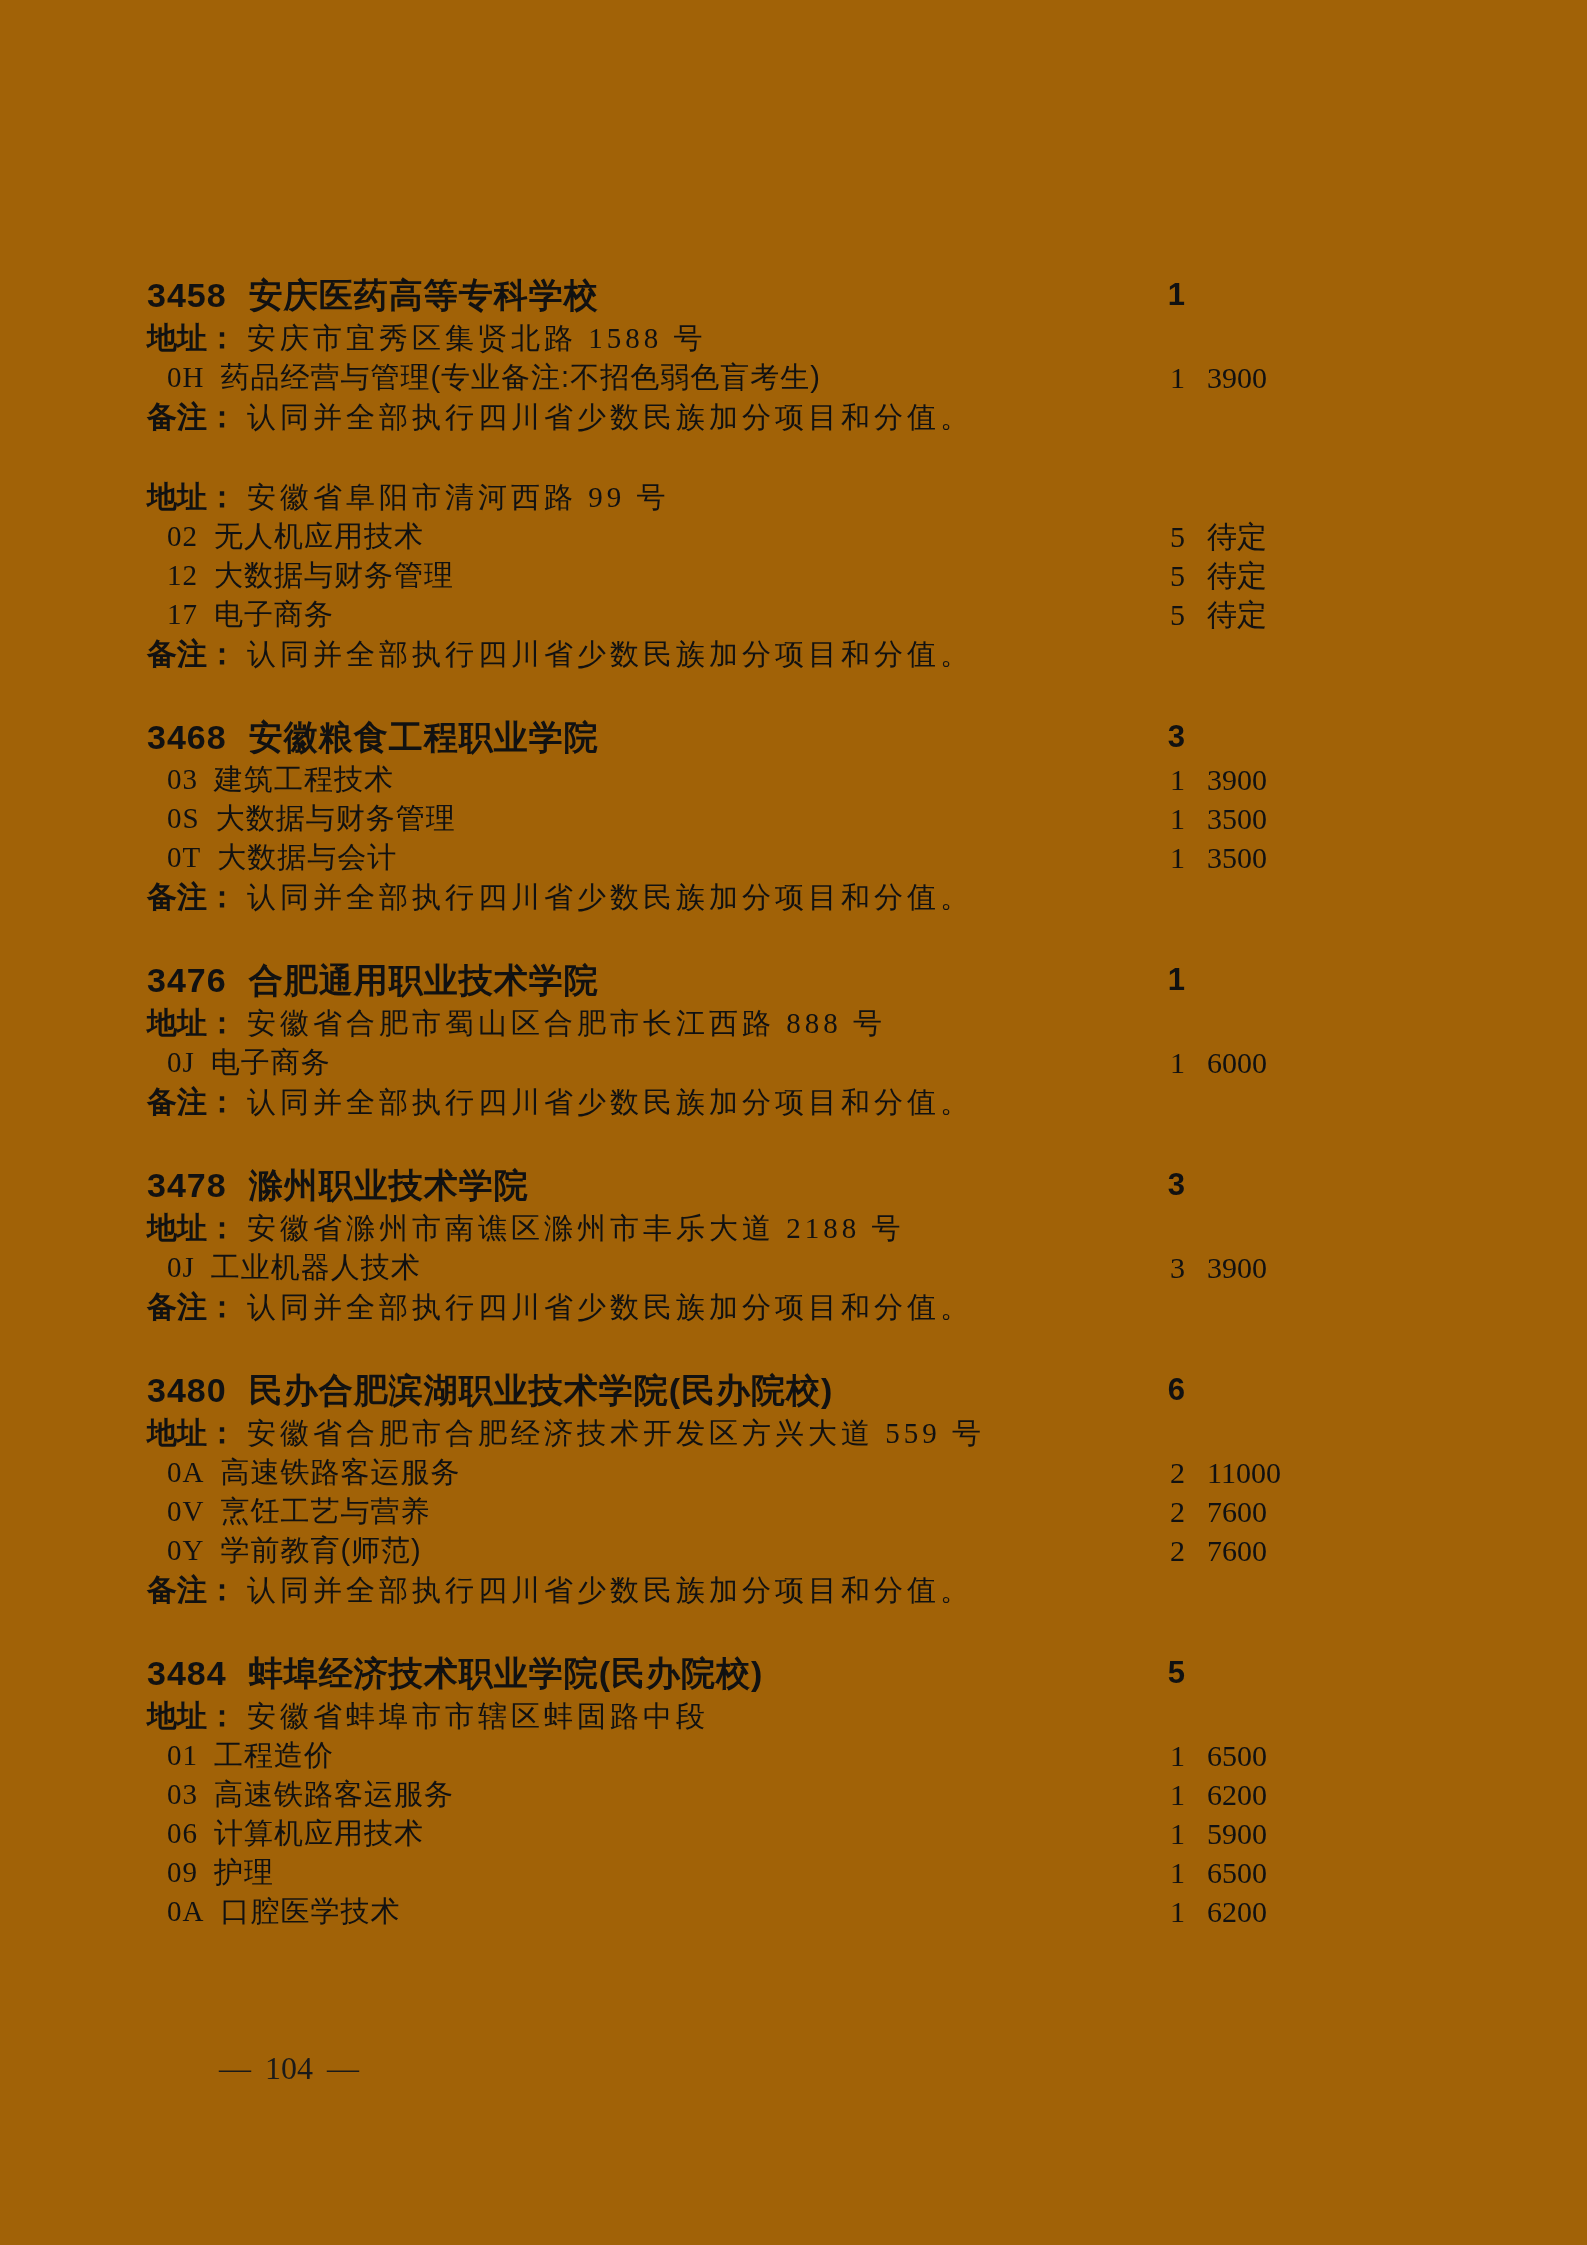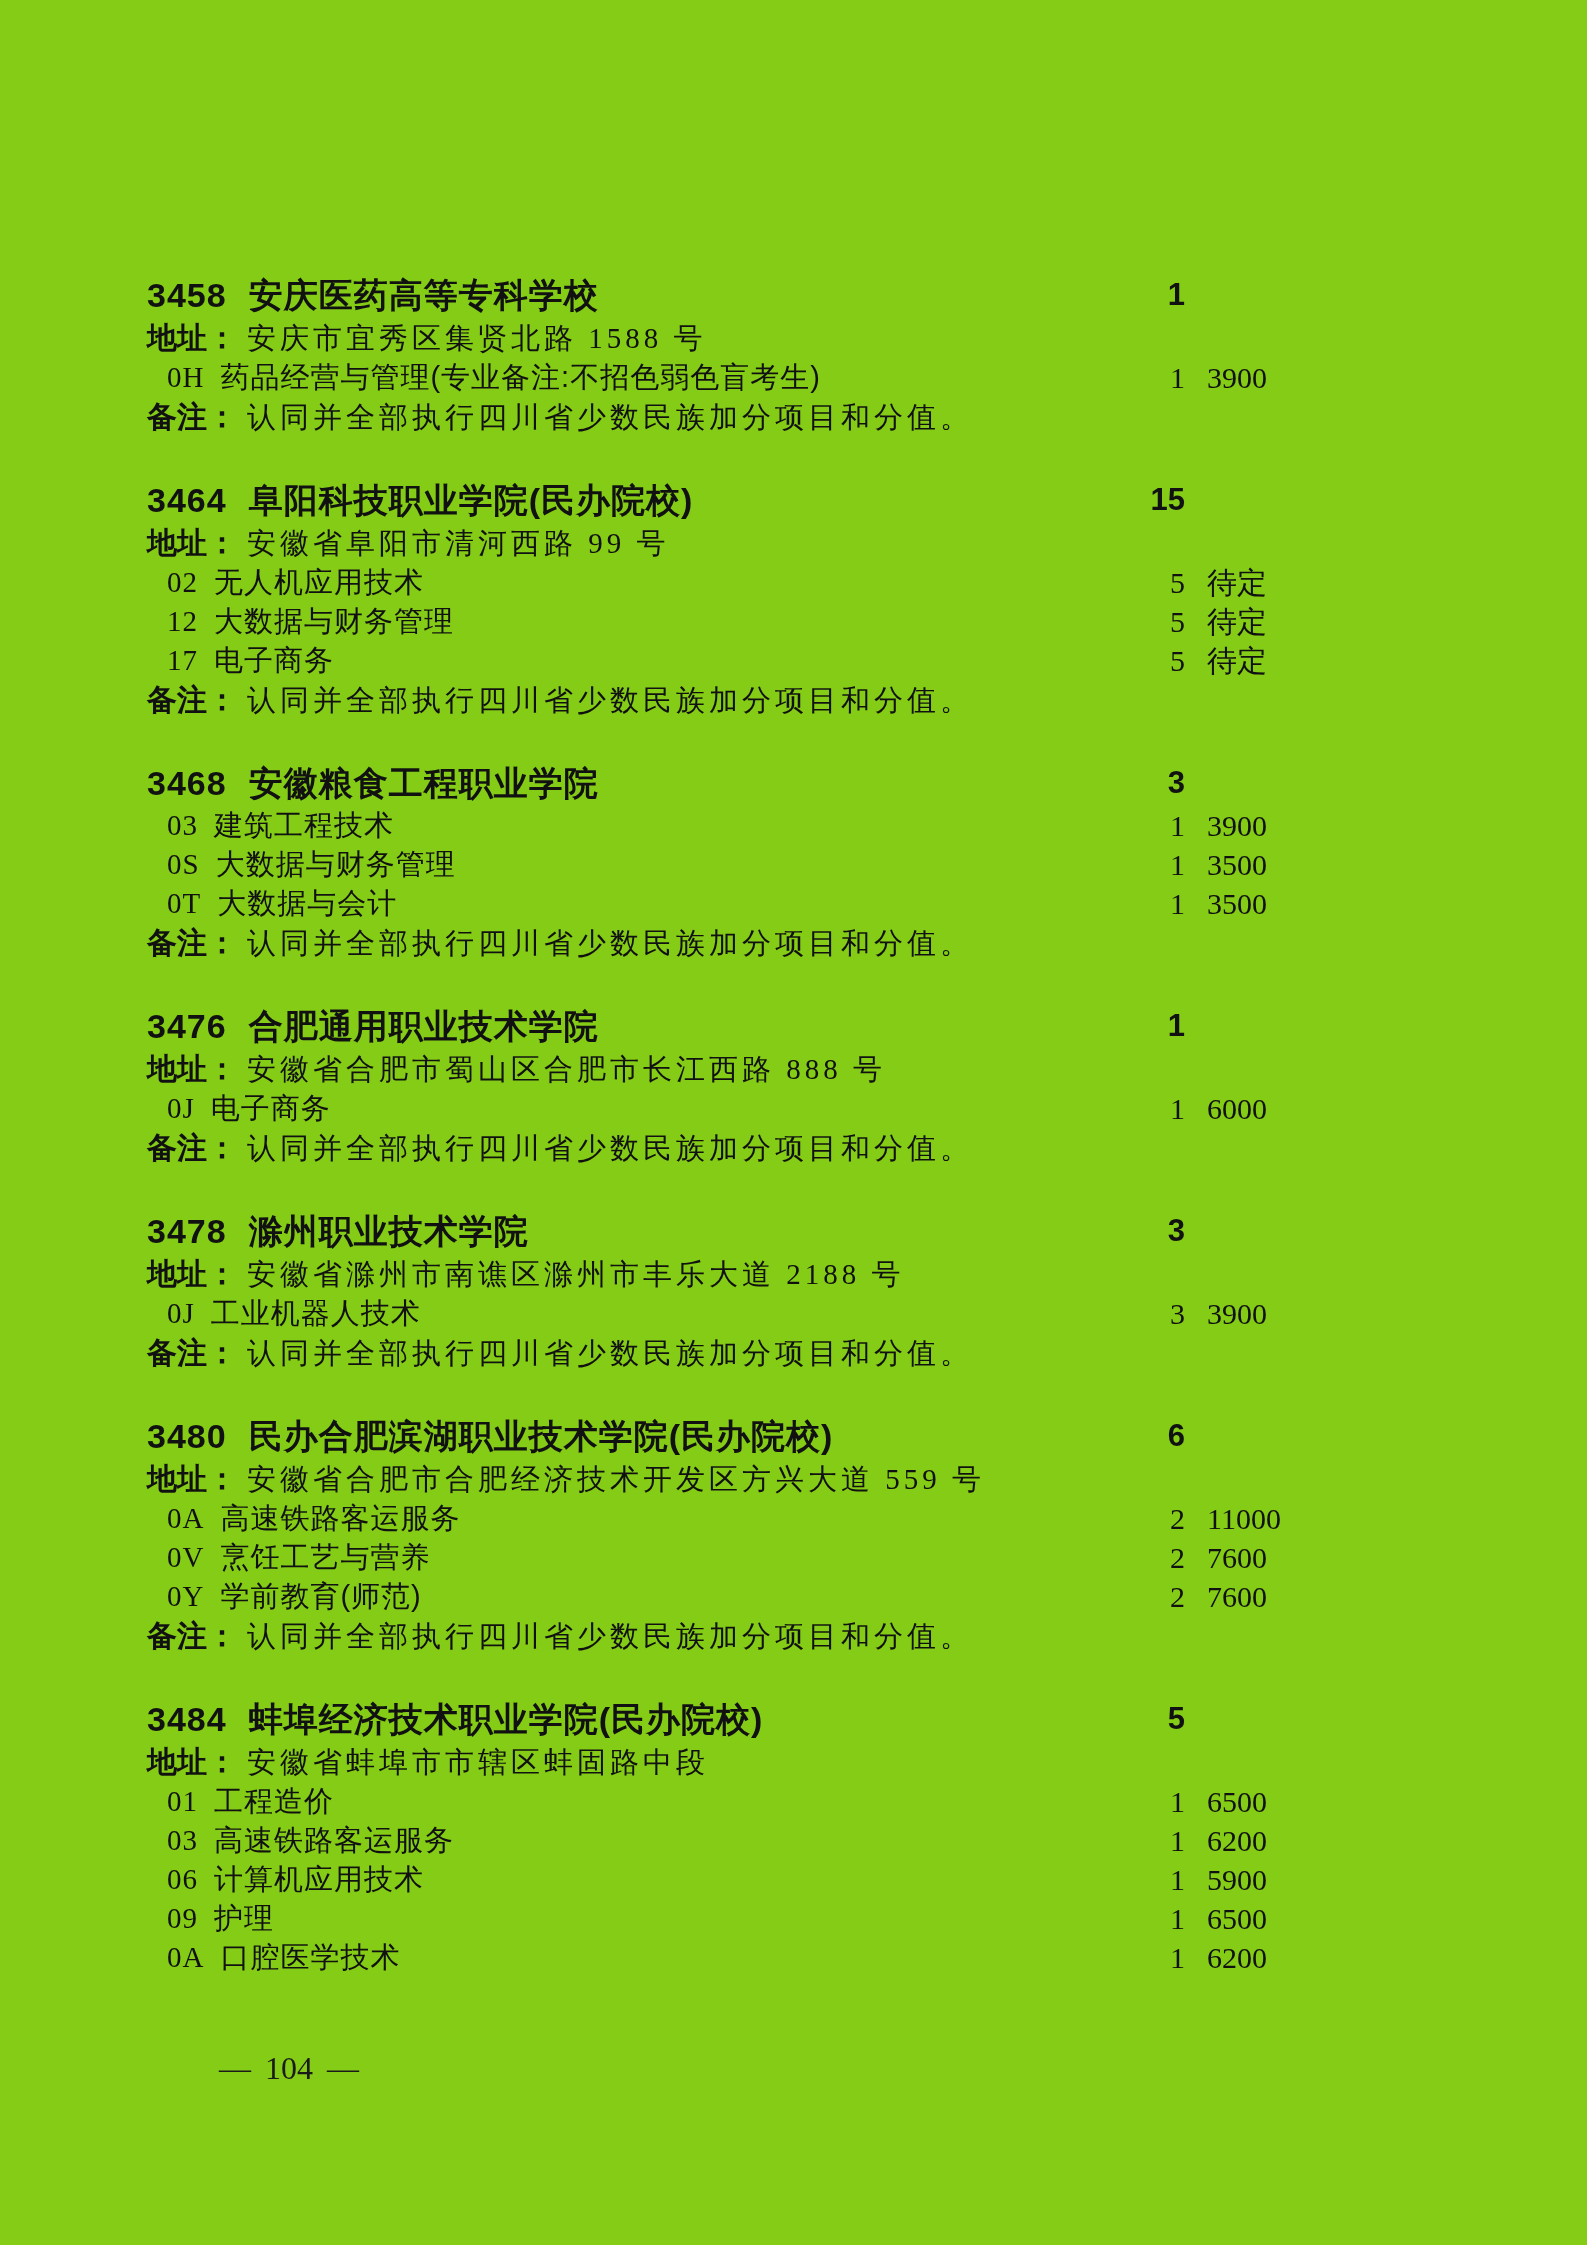--- a/index.html
+++ b/index.html
@@ -1,20 +1,20 @@
 <!DOCTYPE html>
 <html lang="zh"><head>
 <meta charset="utf-8">
 <style>
   html, body { margin: 0; padding: 0; background: #ffffff; }
   .page {
     position: relative;
     width: 1587px;
     height: 2245px;
-    background: #84cc16;
+    background: #a16207;
     color: #111111;
     font-family: "Liberation Sans", sans-serif;
     overflow: hidden;
   }
   .content {
     position: absolute;
     top: 272px;
     left: 147px;
     right: 60px;
   }
@@ -93,24 +93,20 @@
     <span class="num plan">1</span>
     <span class="num fee">3900</span>
   </div>
 </div>
     <div class="row note-row">
       <span class="label">备注：</span><span class="kai">认同并全部执行四川省少数民族加分项目和分值。</span>
     </div>
   </section>
 
   <section class="school">
-    <div class="row title-row">
-      <span class="school-code">3464</span><span class="school-name">阜阳科技职业学院(民办院校)</span>
-      <span class="num plan">15</span>
-    </div>
     <div class="row addr-row">
       <span class="label">地址：</span><span class="kai">安徽省阜阳市清河西路 99 号</span>
     </div>
     <div class="majors">
   <div class="row major-row">
     <span class="major-code">02</span><span class="major-name">无人机应用技术</span>
     <span class="num plan">5</span>
     <span class="num fee">待定</span>
   </div>
 

